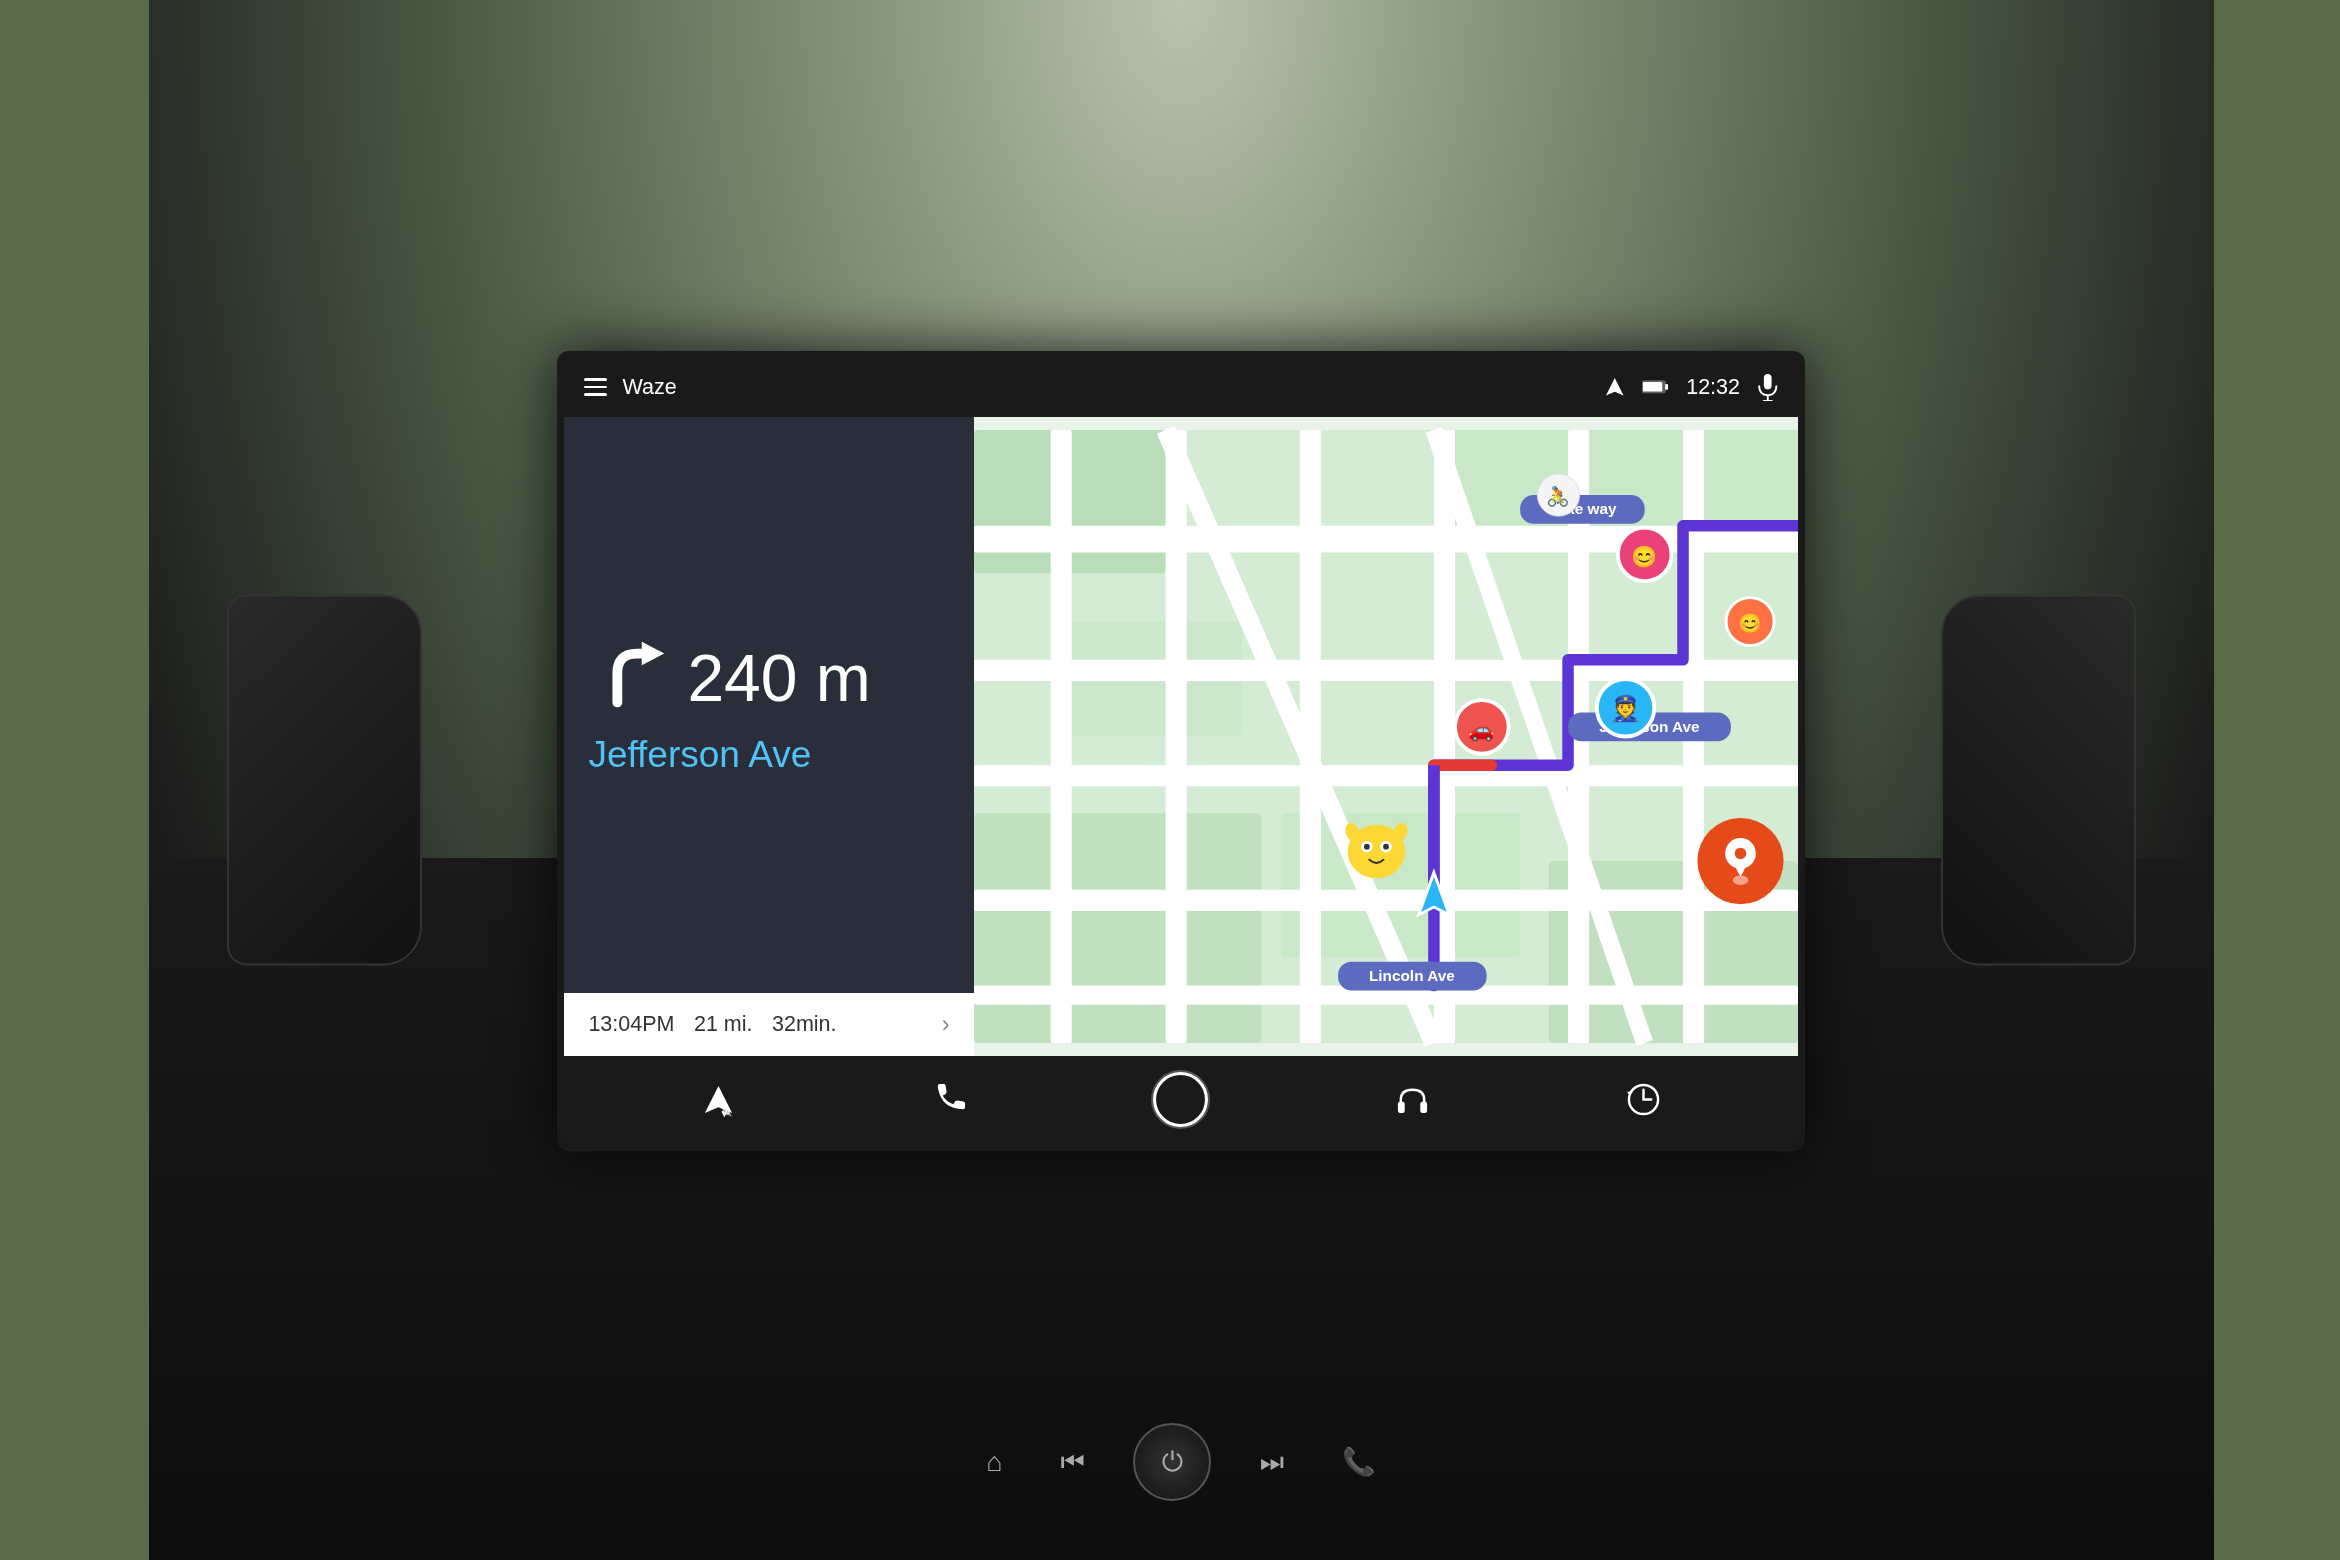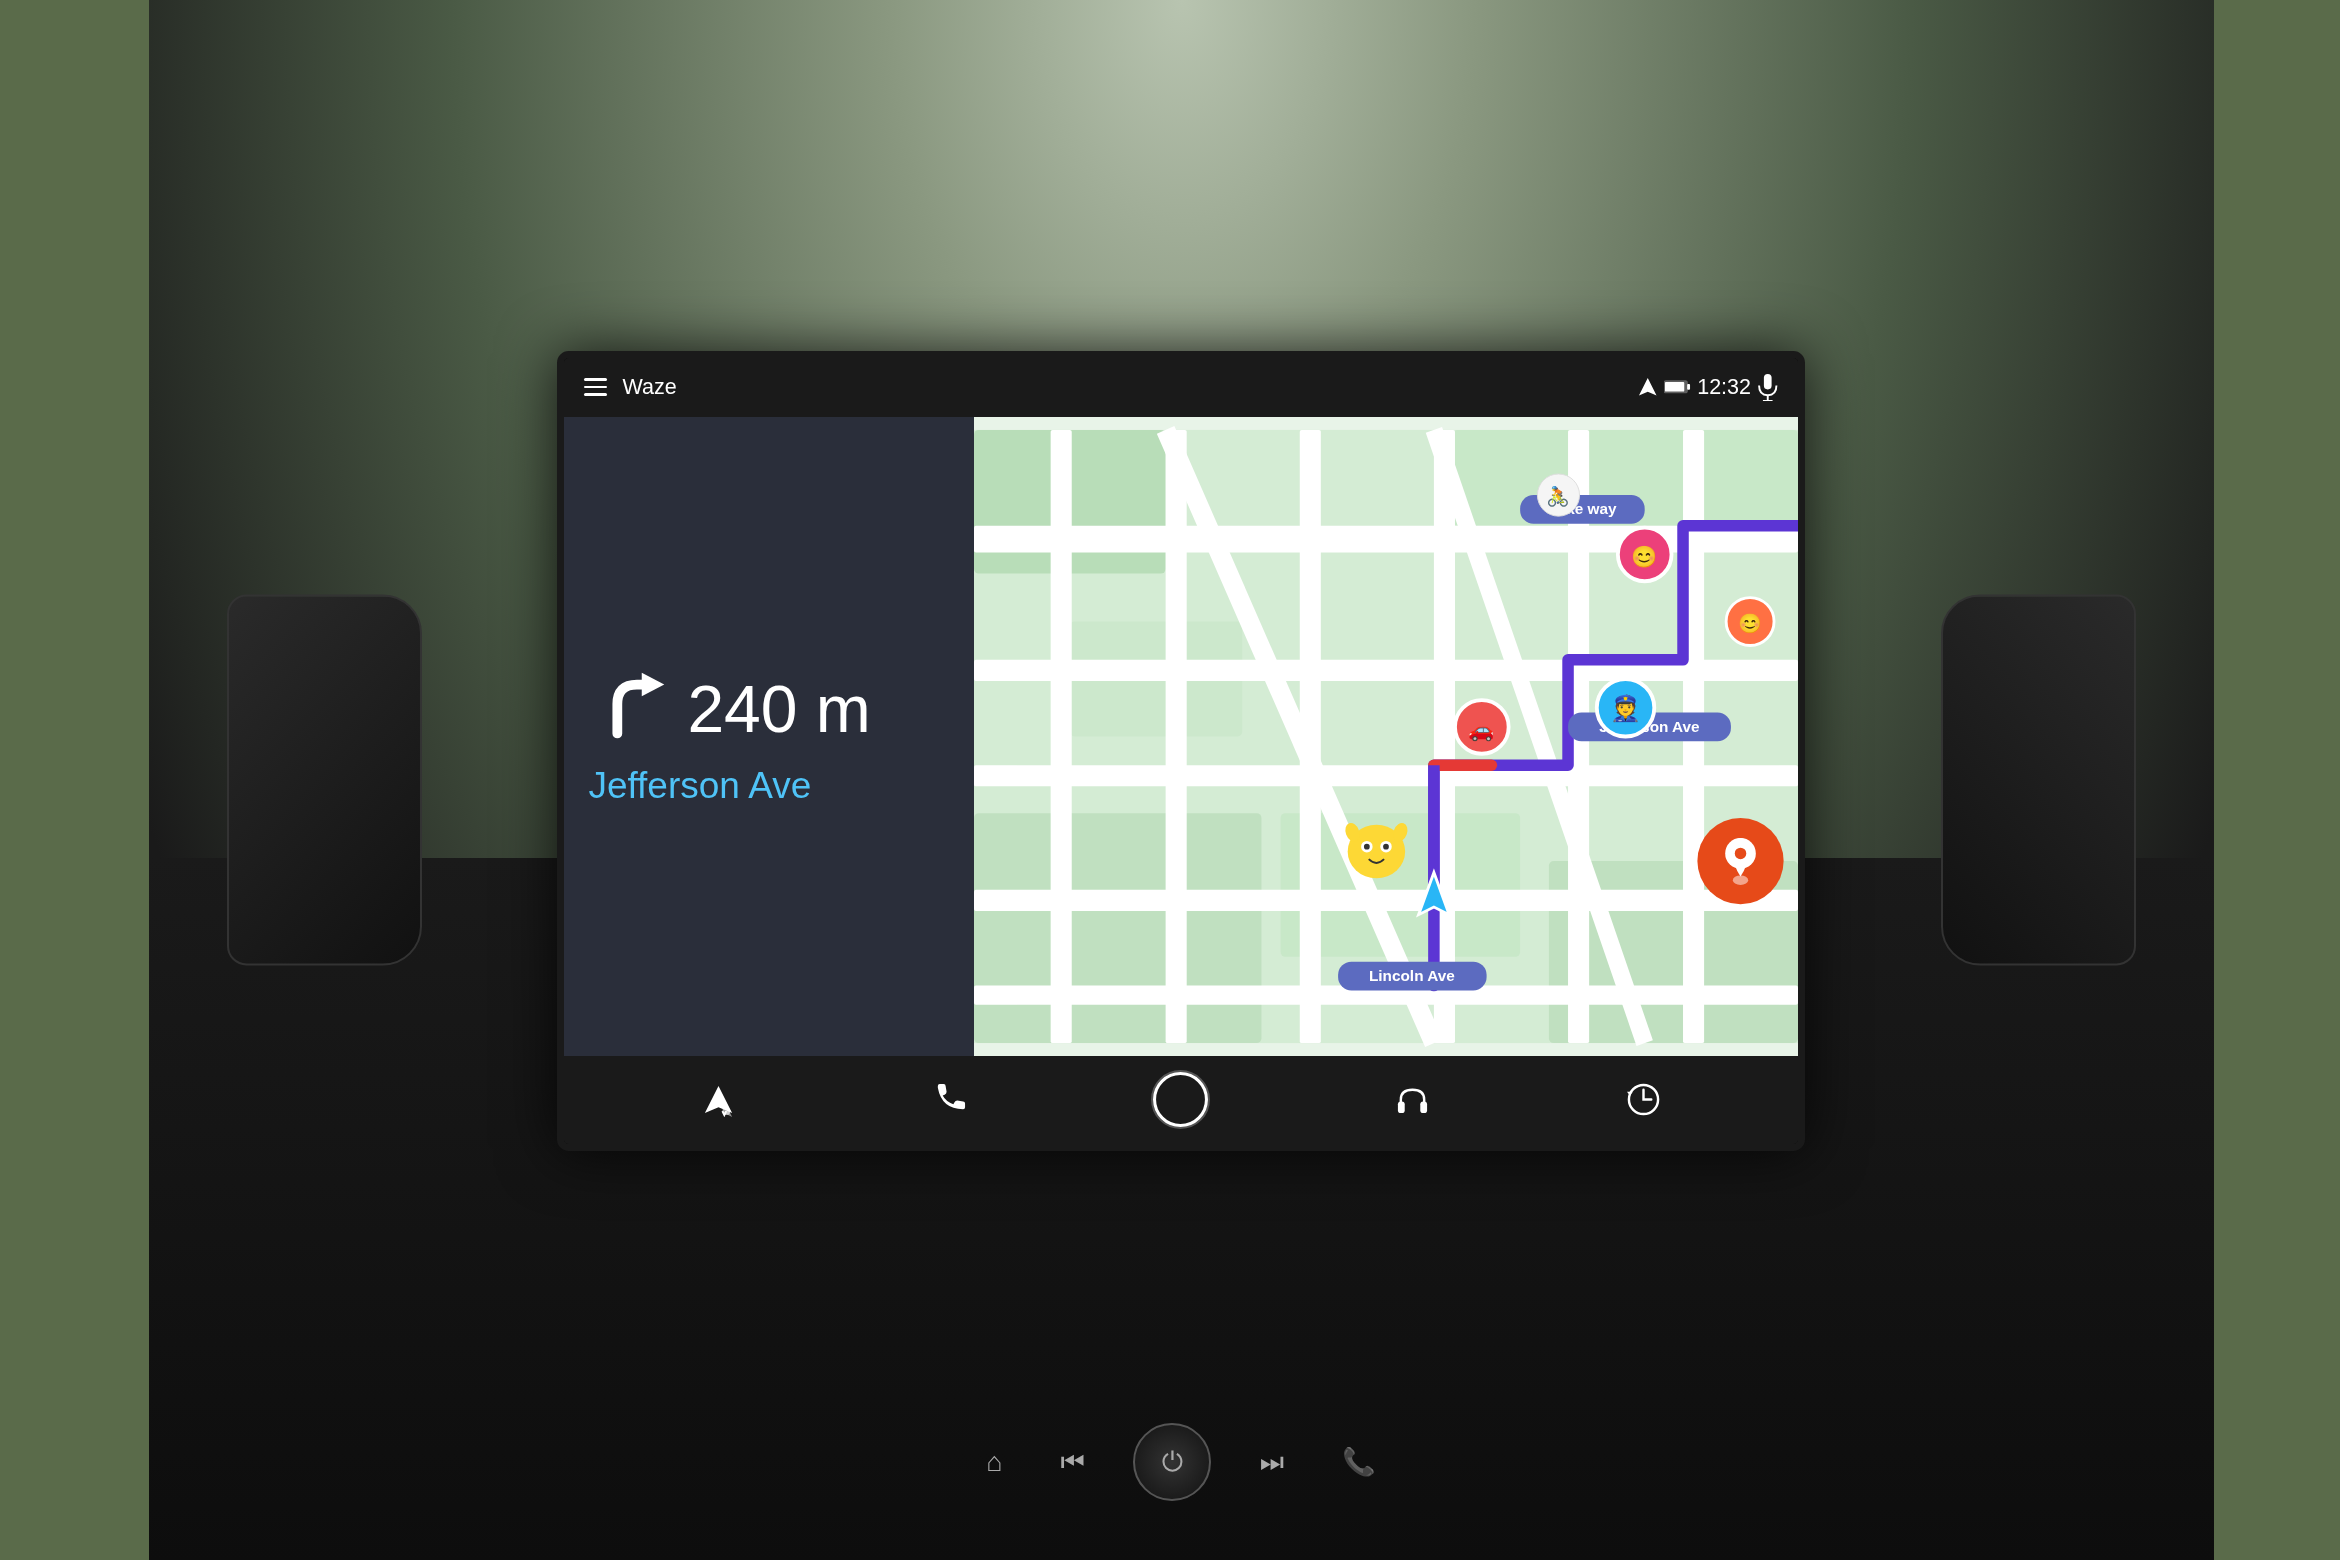--- a/index.html
+++ b/index.html
@@ -116,21 +116,21 @@
     .app-name {
       color: #fff;
       font-size: 21.5px;
       font-weight: 400;
     }
 
     .status-bar-right {
       margin-left: auto;
       display: flex;
       align-items: center;
-      gap: 6px;
+      gap: 17px;
       color: #fff;
     }
 
     .time {
       font-size: 21.5px;
       font-weight: 500;
       color: #fff;
     }
 
     
@@ -347,20 +347,26 @@
 
               <svg width="88" height="88" viewBox="0 0 90 90" fill="none">
                 <path d="M30 70 L30 40 Q30 20 50 20 L65 20" stroke="white" stroke-width="10" stroke-linecap="round" fill="none"></path>
                 <polygon points="55,8 78,20 55,32" fill="white"></polygon>
               </svg>
               <span class="distance">240 m</span>
             </div>
             <div class="street-name">Jefferson Ave</div>
           </div>
 
+          <div class="eta-block">
+            <span class="eta-time">13:04PM</span>
+            <span class="eta-distance">21 mi.</span>
+            <span class="eta-duration">32min.</span>
+            <span class="eta-chevron">›</span>
+          </div>
         </div>
 
         <div class="map-area">
           
           <svg class="map-svg" viewBox="0 0 860 640" xmlns="http://www.w3.org/2000/svg">
 
             <rect width="860" height="640" fill="#d4ecd4"></rect>
 
             <rect x="0" y="0" width="200" height="150" fill="#b8ddb8" rx="5"></rect>
             <rect x="500" y="0" width="360" height="100" fill="#c8e8c8" rx="5"></rect>

